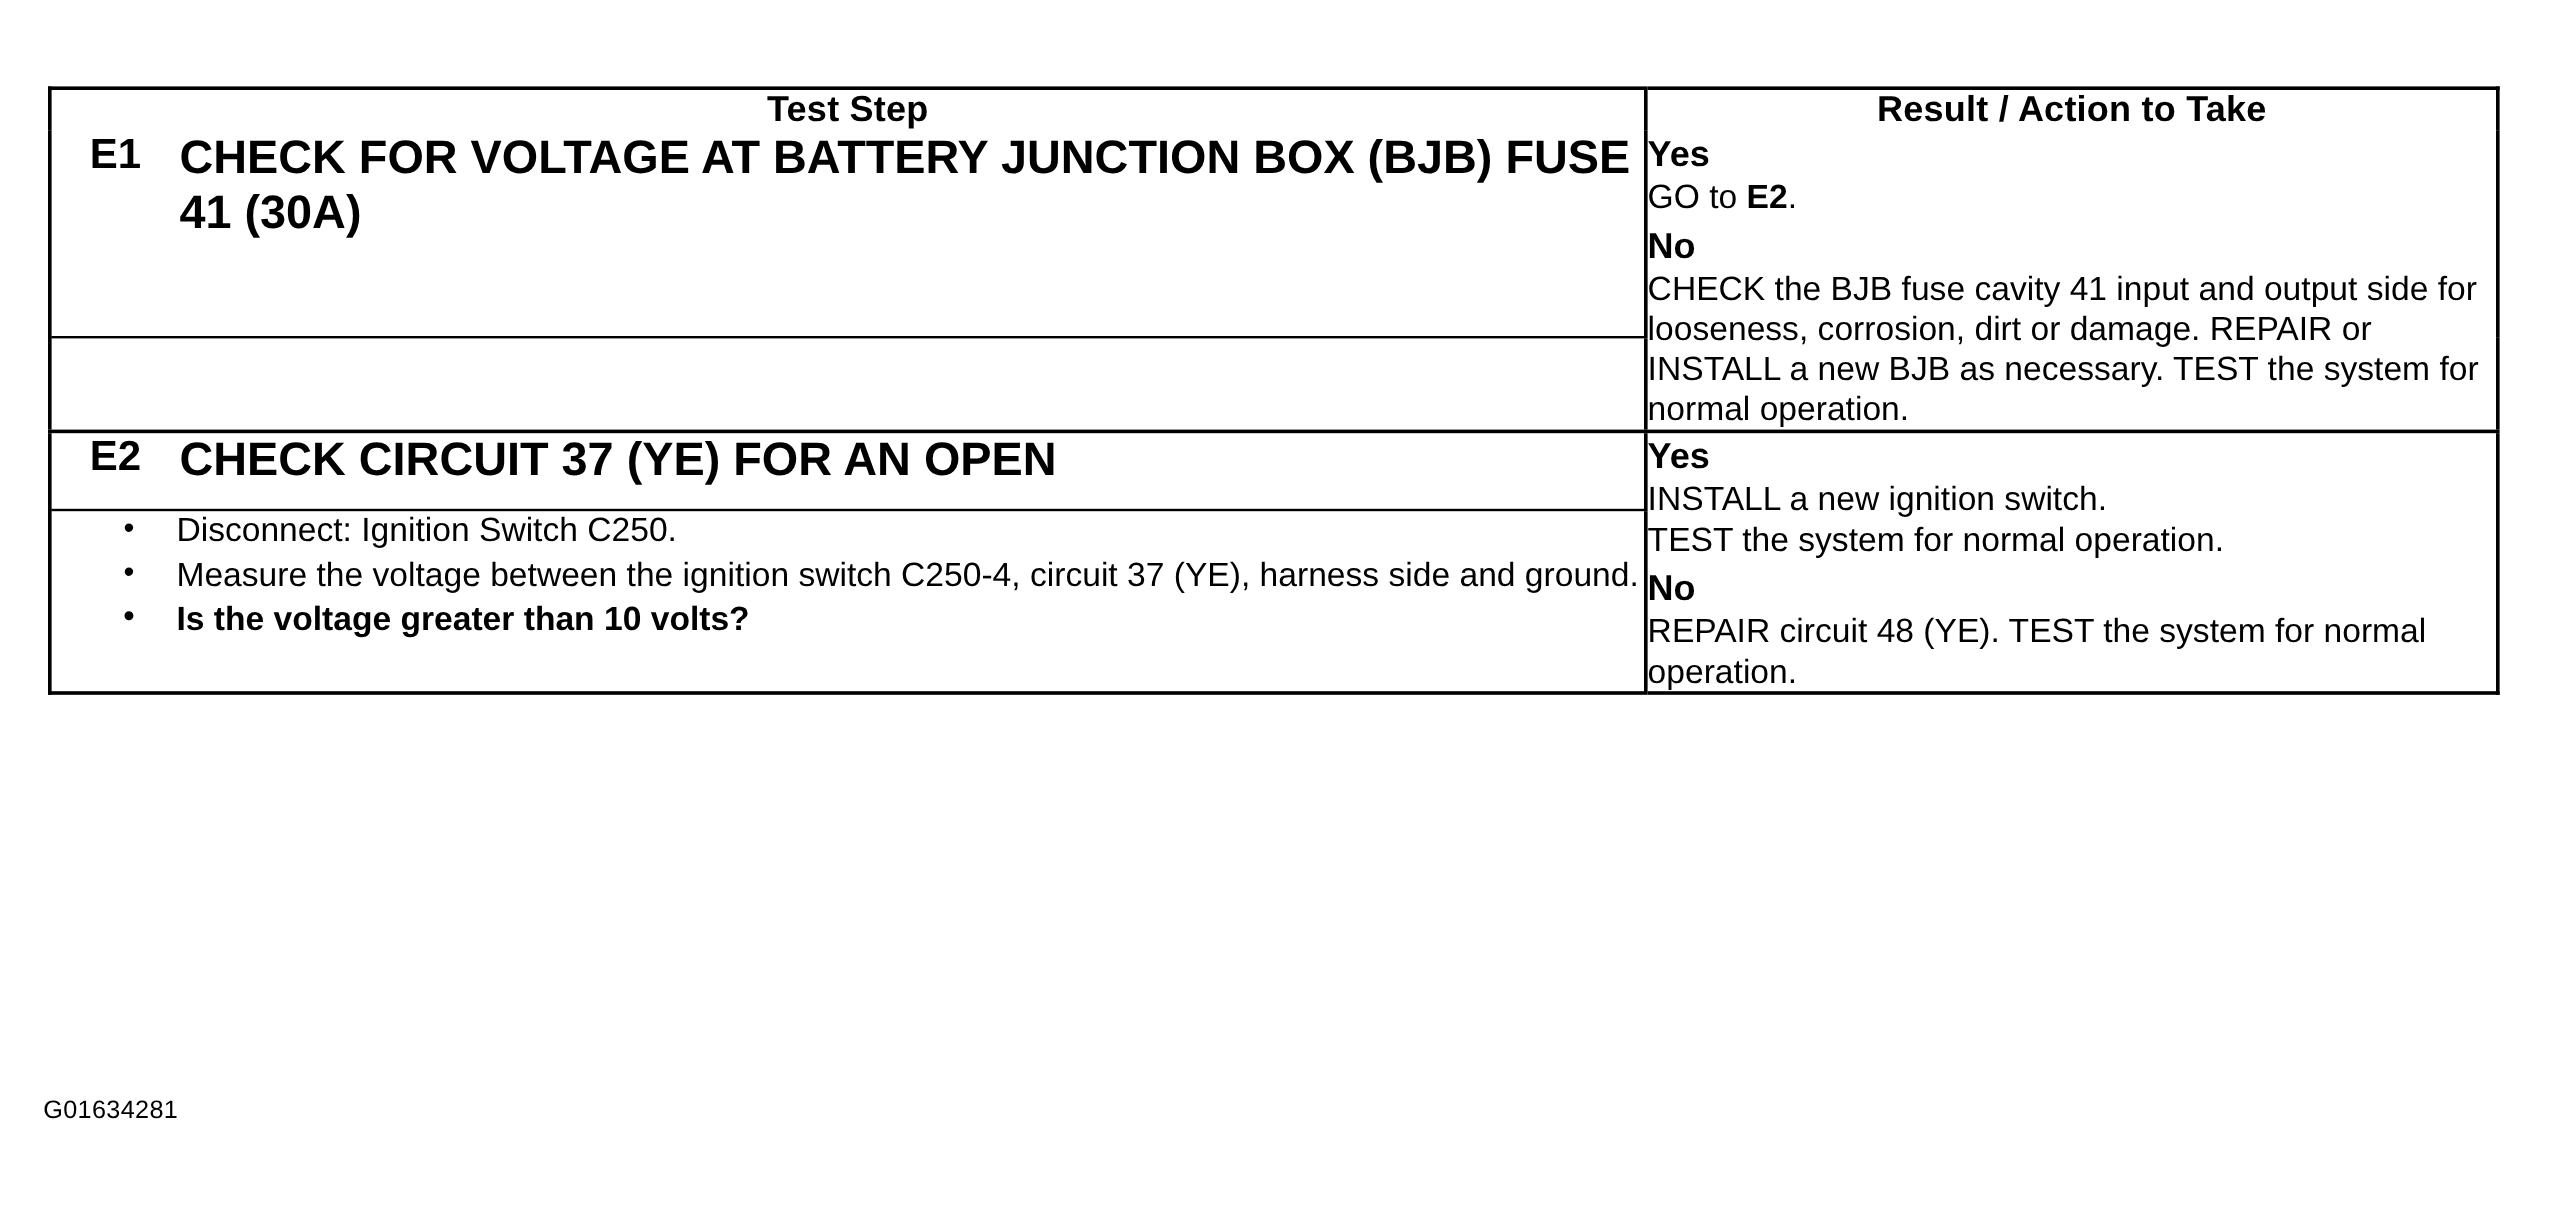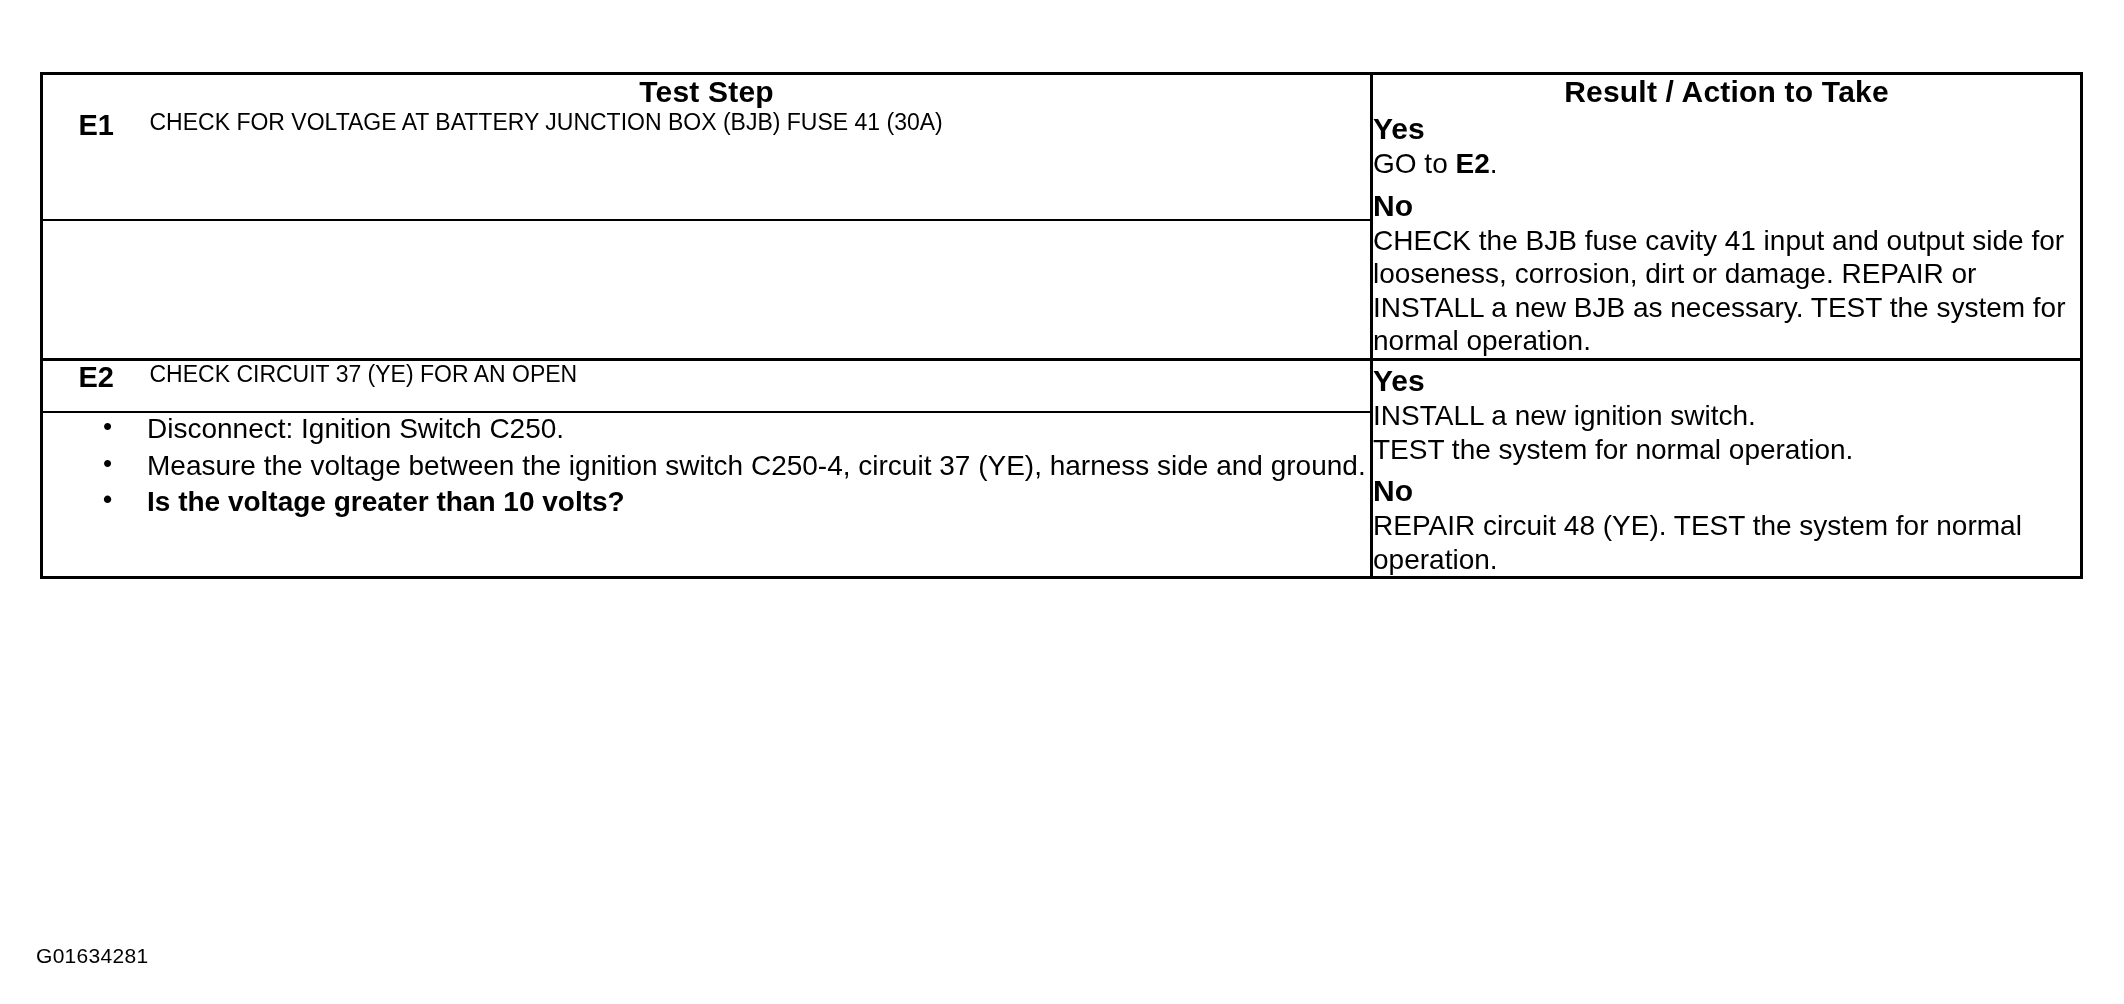--- a/index.html
+++ b/index.html
@@ -57,28 +57,28 @@
   }
   .row-sep {
     border-bottom: 3px solid #000 !important;
   }
   .inner-sep {
     border-bottom: 2px solid #000 !important;
   }
 
   .id-cell {
     text-align: center;
-    font-size: 29px;
+    font-size: 35px;
     font-weight: bold;
     padding: 12px 0 0 0;
     border-right: 2px solid #000;
   }
   .title-cell {
-    font-size: 23px;
-    font-weight: normal;
+    font-size: 39px;
+    font-weight: bold;
     line-height: 1.18;
     padding: 12px 16px 10px 16px;
   }
   .body-cell {
     padding: 14px 18px 16px 16px;
   }
   ul.bullets {
     margin: 0;
     padding: 0 0 0 60px;
     list-style: none;
@@ -115,21 +115,21 @@
   }
   .result-cell p {
     margin: 0;
   }
   .result-cell b {
     font-weight: bold;
   }
   .caption {
     position: absolute;
     left: 36px;
-    top: 944px;
+    top: 914px;
     font-size: 21px;
     letter-spacing: 0.3px;
   }
   .e1-blank { height: 40px; }
 </style>
 </head>
 <body>
 
 <div class="page">
 

